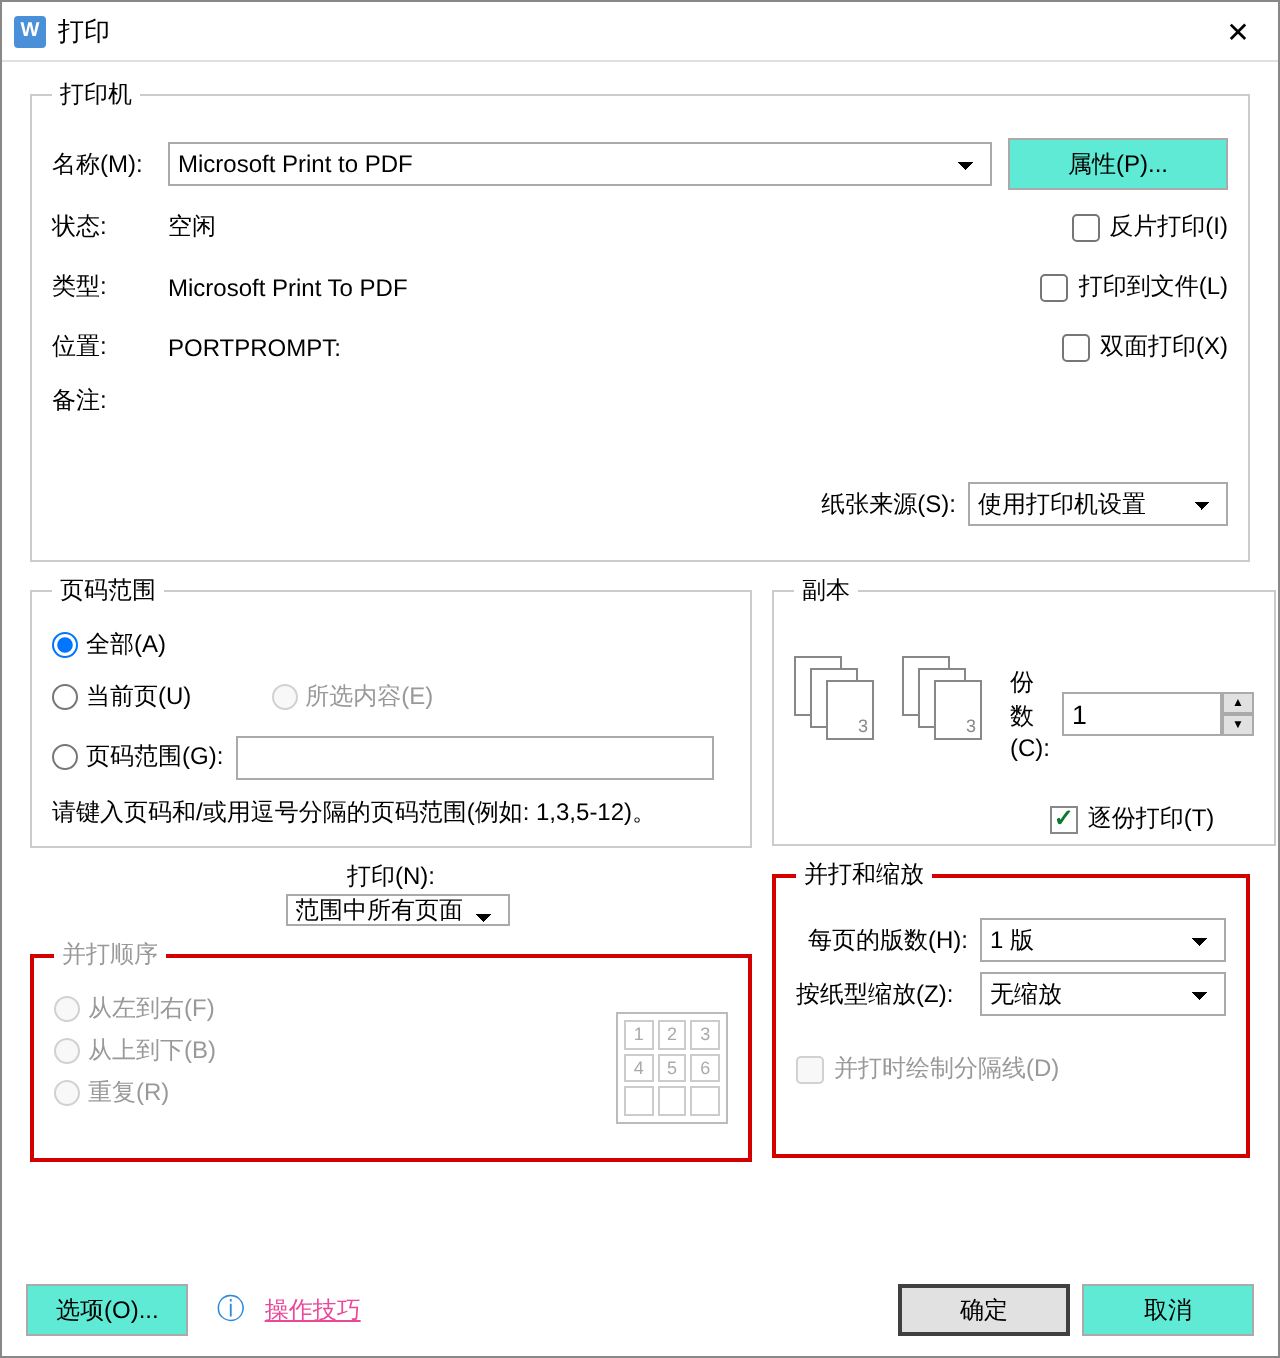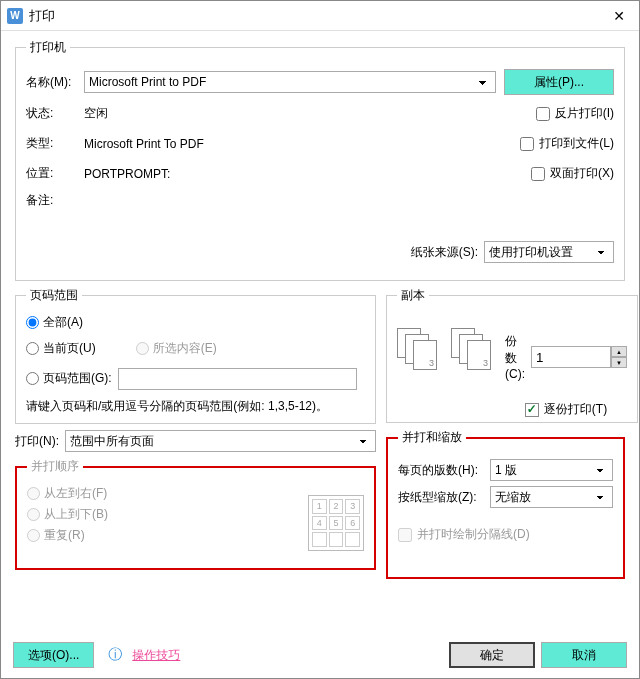--- a/index.html
+++ b/index.html
@@ -124,21 +124,21 @@
           <div class="row">
             <label class="radio-row">
                 <input type="radio" name="pr" style="">
                 <span>页码范围(G):</span>
               </label>
             <input class="text-input" style="flex: 1 1 0%; margin-left: 6px;">
           </div>
           <div style="margin-top:6px; line-height:1.5;">请键入页码和/或用逗号分隔的页码范围(例如: 1,3,5-12)。</div>
         </fieldset>
 
-        <div class="row" style="margin:6px 0;">
+        <div class="row" style="margin:6px 0;flex-direction:column;">
           <span>打印(N):</span>
           <select class="select" style="flex:1; margin-left:6px;"><option>范围中所有页面</option></select>
         </div>
 
         <fieldset class="redbox" style="padding:6px 10px 10px 10px; height:112px; position:relative;">
           <legend class="disabled">并打顺序</legend>
           <label class="radio-row disabled">
               <input type="radio" name="ord" disabled="" style="">
               <span>从左到右(F)</span>
             </label>
@@ -195,21 +195,21 @@
                   <input type="checkbox" class="check-green" checked="" style="">
                   <span>逐份打印(T)</span>
                 </label>
             </div>
           </div>
         </fieldset>
 
         <fieldset class="redbox" style="padding:8px 10px 24px 10px; margin-top:6px; height:150px;">
           <legend>并打和缩放</legend>
           <div class="row">
-            <span style="width:92px;">每页的版数(H):</span>
+            <span style="width:92px;text-align:center;">每页的版数(H):</span>
             <select class="select" style="flex:1;"><option>1 版</option></select>
           </div>
           <div class="row">
             <span style="width:92px;">按纸型缩放(Z):</span>
             <select class="select" style="flex:1;"><option>无缩放</option></select>
           </div>
           <label class="checkbox-row disabled" style="margin-top:18px;">
               <input type="checkbox" disabled="" style="">
               <span>并打时绘制分隔线(D)</span>
             </label>

